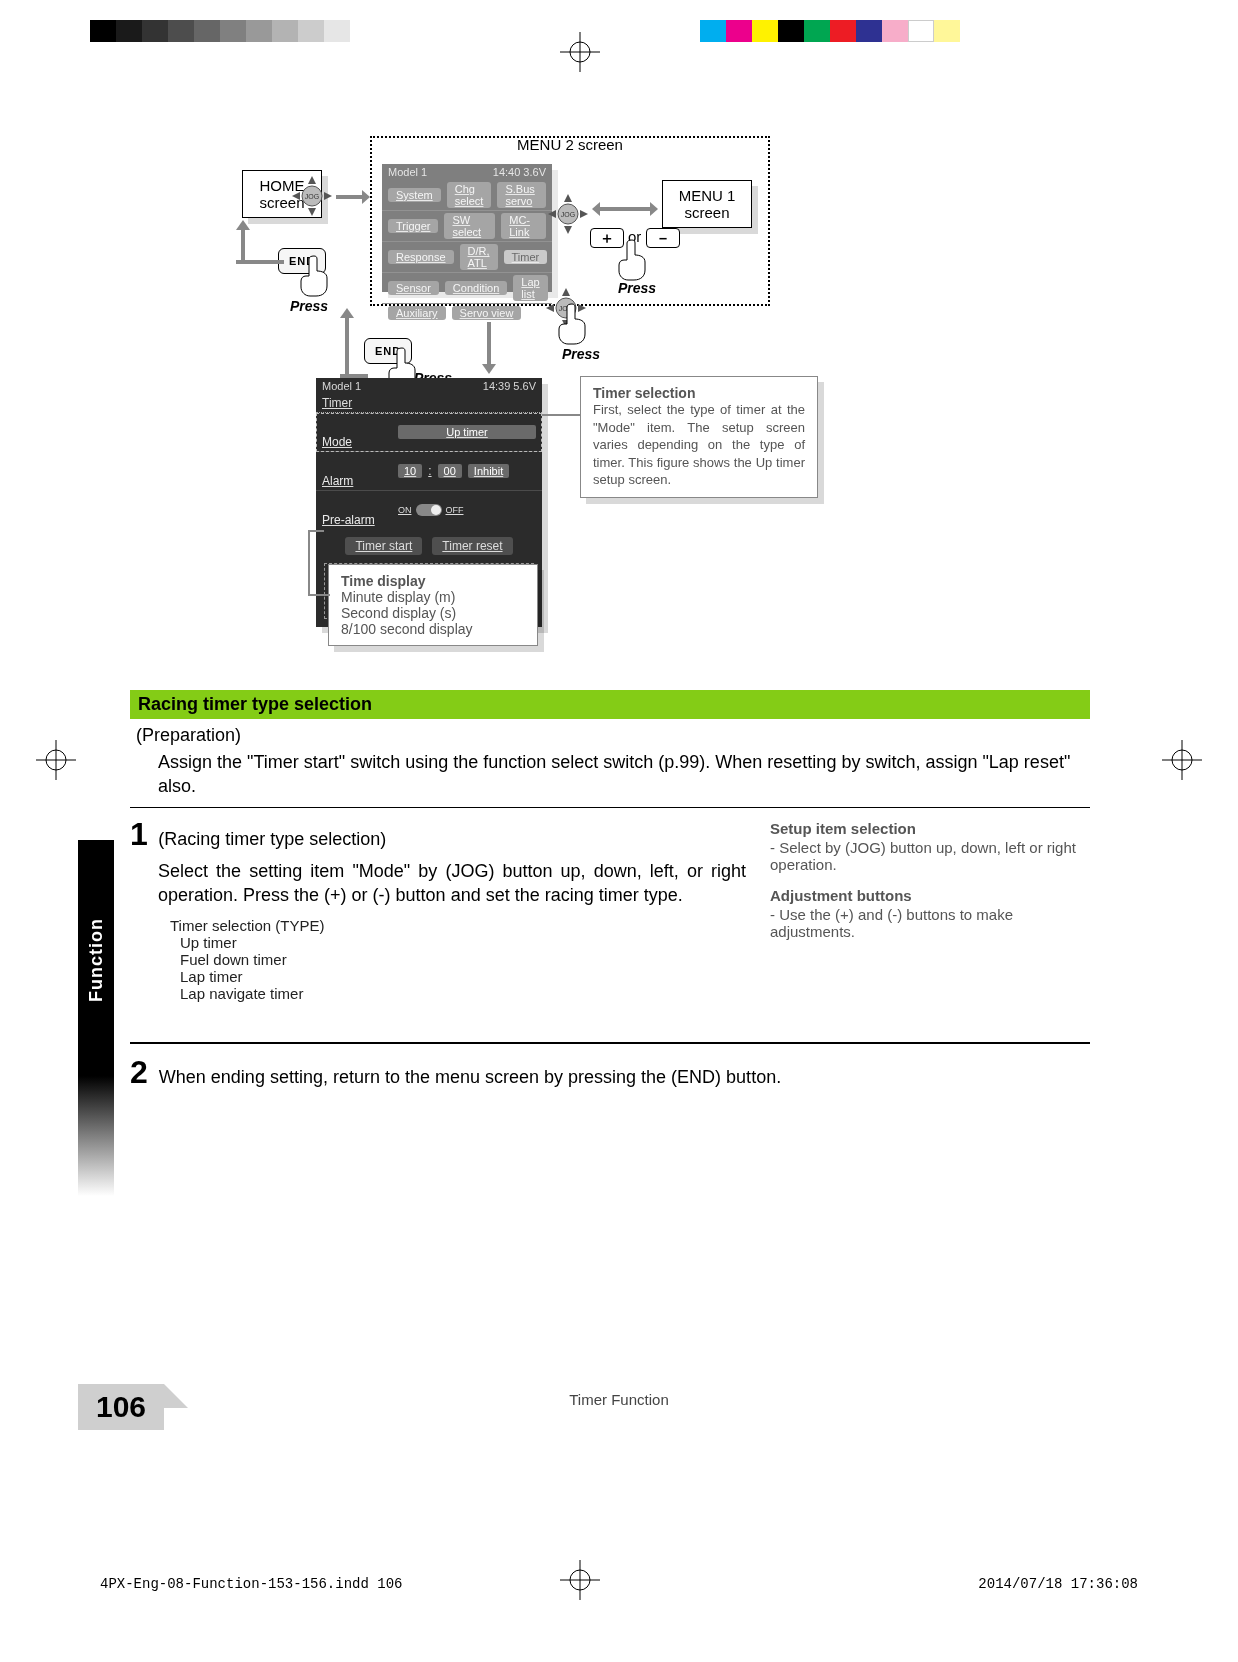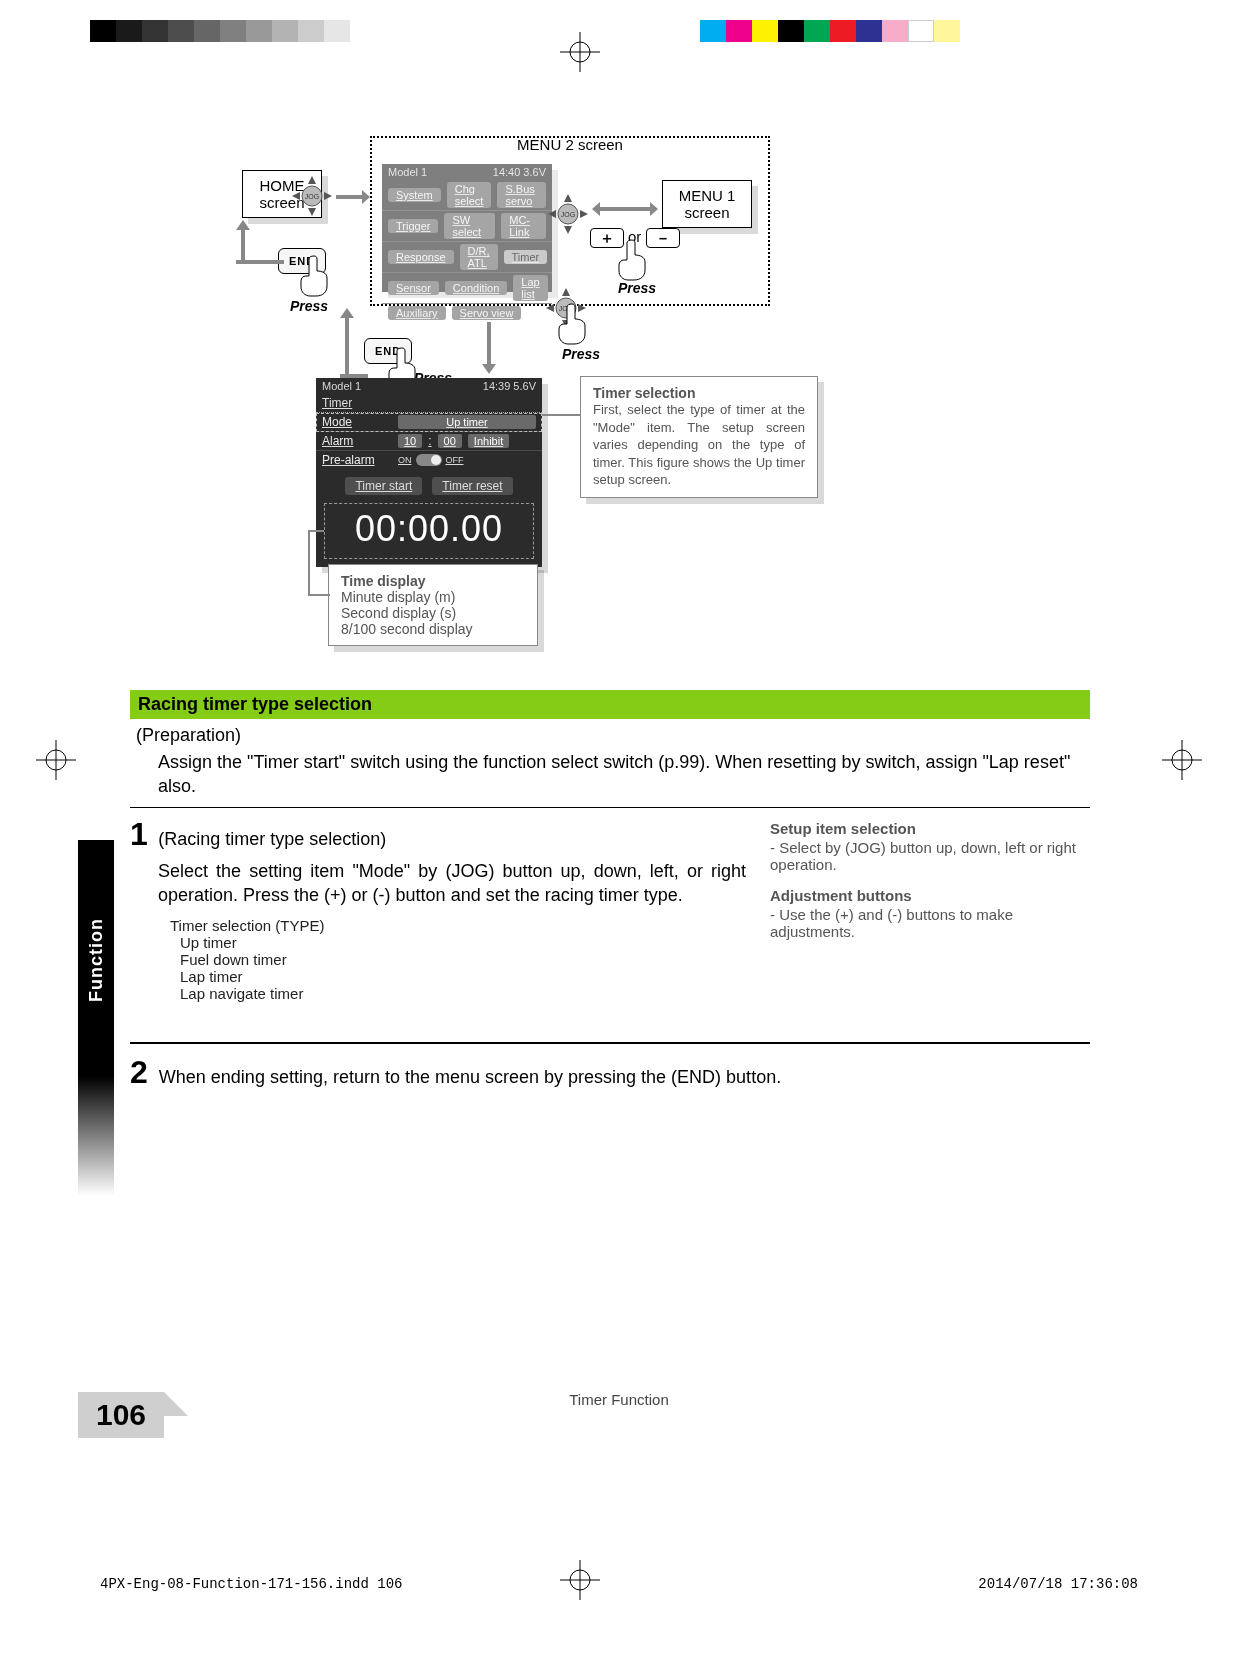--- a/index.html
+++ b/index.html
@@ -37,21 +37,21 @@
   .menu2lbl { position: absolute; top: -2px; left: 0; right: 0; text-align: center; font-size: 15px; }
 
   .lcd { position: absolute; background: #2b2b2b; color: #dcdcdc; font-size: 12px; box-shadow: 6px 6px 0 rgba(0,0,0,.15); }
   .lcd.faded { opacity: .6; filter: blur(.4px); }
   .lcd .row { display: flex; align-items: center; border-bottom: 1px solid #4b4b4b; padding: 2px 6px; gap: 6px; text-decoration: underline; }
   .lcd .row.nb { border-bottom: none; }
   .lcd .hdr { color: #d7d7d7; font-size: 11px; padding: 2px 6px; display: flex; justify-content: space-between; }
   .lcd .pill { background: #6a6a6a; color: #f0f0f0; border-radius: 3px; padding: 1px 8px; font-size: 11px; }
   .lcd .pill.sel { background: #a7a7a7; color: #000; }
   .lcd .btn { background: #4f4f4f; color: #ddd; border-radius: 3px; padding: 2px 10px; font-size: 12px; }
-  .lcd .lbl { width: 70px; color: #eaeaea; }
+  .lcd .lbl { width: 70px; color: #eaeaea; margin-top: 20px; }
   .lcd .val { background: #6a6a6a; color: #fff; border-radius: 2px; padding: 1px 6px; font-size: 11px; }
   .lcd .big { font-family: "Arial Black", Arial, sans-serif; font-size: 36px; color: #fff; text-align: center; padding: 4px 0 8px 0; border: 1px dashed #9a9a9a; margin: 6px 8px 8px 8px; letter-spacing: 1px; }
   .toggle { display: inline-flex; align-items: center; gap: 4px; font-size: 9px; }
   .toggle .track { width: 26px; height: 12px; border-radius: 6px; background: #888; position: relative; }
   .toggle .knob { position: absolute; top: 1px; right: 1px; width: 10px; height: 10px; border-radius: 50%; background: #eee; }
 
   .callout { position: absolute; background: #fff; border: 1px solid #888; box-shadow: 6px 6px 0 rgba(0,0,0,.15); padding: 8px 12px; font-size: 14px; color: #555; }
   .callout b { color: #555; }
 
   
@@ -68,21 +68,21 @@
   .sidecol { width: 320px; font-size: 15px; color: #555; }
   .sidecol .sh { font-weight: bold; color: #555; margin-top: 4px; }
   .sidecol .sb { margin: 2px 0 14px 0; }
   .rule { border-top: 2px solid #000; margin: 40px 0 10px 0; }
   .step2 { font-size: 18px; }
 
   .functiontab { position: absolute; left: 78px; top: 840px; width: 36px; height: 240px; background: #000; color: #fff; display: flex; align-items: center; justify-content: center; }
   .functiontab span { writing-mode: vertical-rl; transform: rotate(180deg); font-weight: bold; letter-spacing: 1px; font-size: 18px; }
   .tabfade { position: absolute; left: 78px; top: 1076px; width: 36px; height: 120px; background: linear-gradient(#000, #fff); }
 
-  .pgnumwrap { position: absolute; left: 78px; bottom: 224px; display: flex; align-items: center; }
+  .pgnumwrap { position: absolute; left: 78px; bottom: 232px; display: flex; align-items: center; }
   .pgnum { background: #cfcfcf; color: #000; font-size: 30px; font-weight: bold; padding: 6px 18px; }
   .pgnumtail { width: 0; height: 0; border-top: 24px solid transparent; border-bottom: 0 solid transparent; border-left: 24px solid #cfcfcf; align-self: flex-start; margin-top: 0; }
   .footer { position: absolute; left: 0; right: 0; bottom: 254px; text-align: center; font-size: 15px; color: #444; }
   .footfile { position: absolute; left: 100px; bottom: 70px; font-size: 14px; font-family: "Courier New", monospace; }
   .footdate { position: absolute; right: 100px; bottom: 70px; font-size: 14px; font-family: "Courier New", monospace; }
 </style>
 </head>
 <body>
 <div class="page">
 
@@ -363,16 +363,16 @@
 <div class="functiontab">
       <span>Function</span>
     </div>
 <div class="tabfade"></div>
 
 <div class="pgnumwrap">
   <div class="pgnum">106</div>
   <div class="pgnumtail"></div>
 </div>
 <div class="footer">Timer Function</div>
-<div class="footfile">4PX-Eng-08-Function-171-156.indd   106</div>
+<div class="footfile">4PX-Eng-08-Function-153-156.indd   106</div>
 <div class="footdate">2014/07/18   17:36:08</div>
 
 </div>
 
 </body></html>

